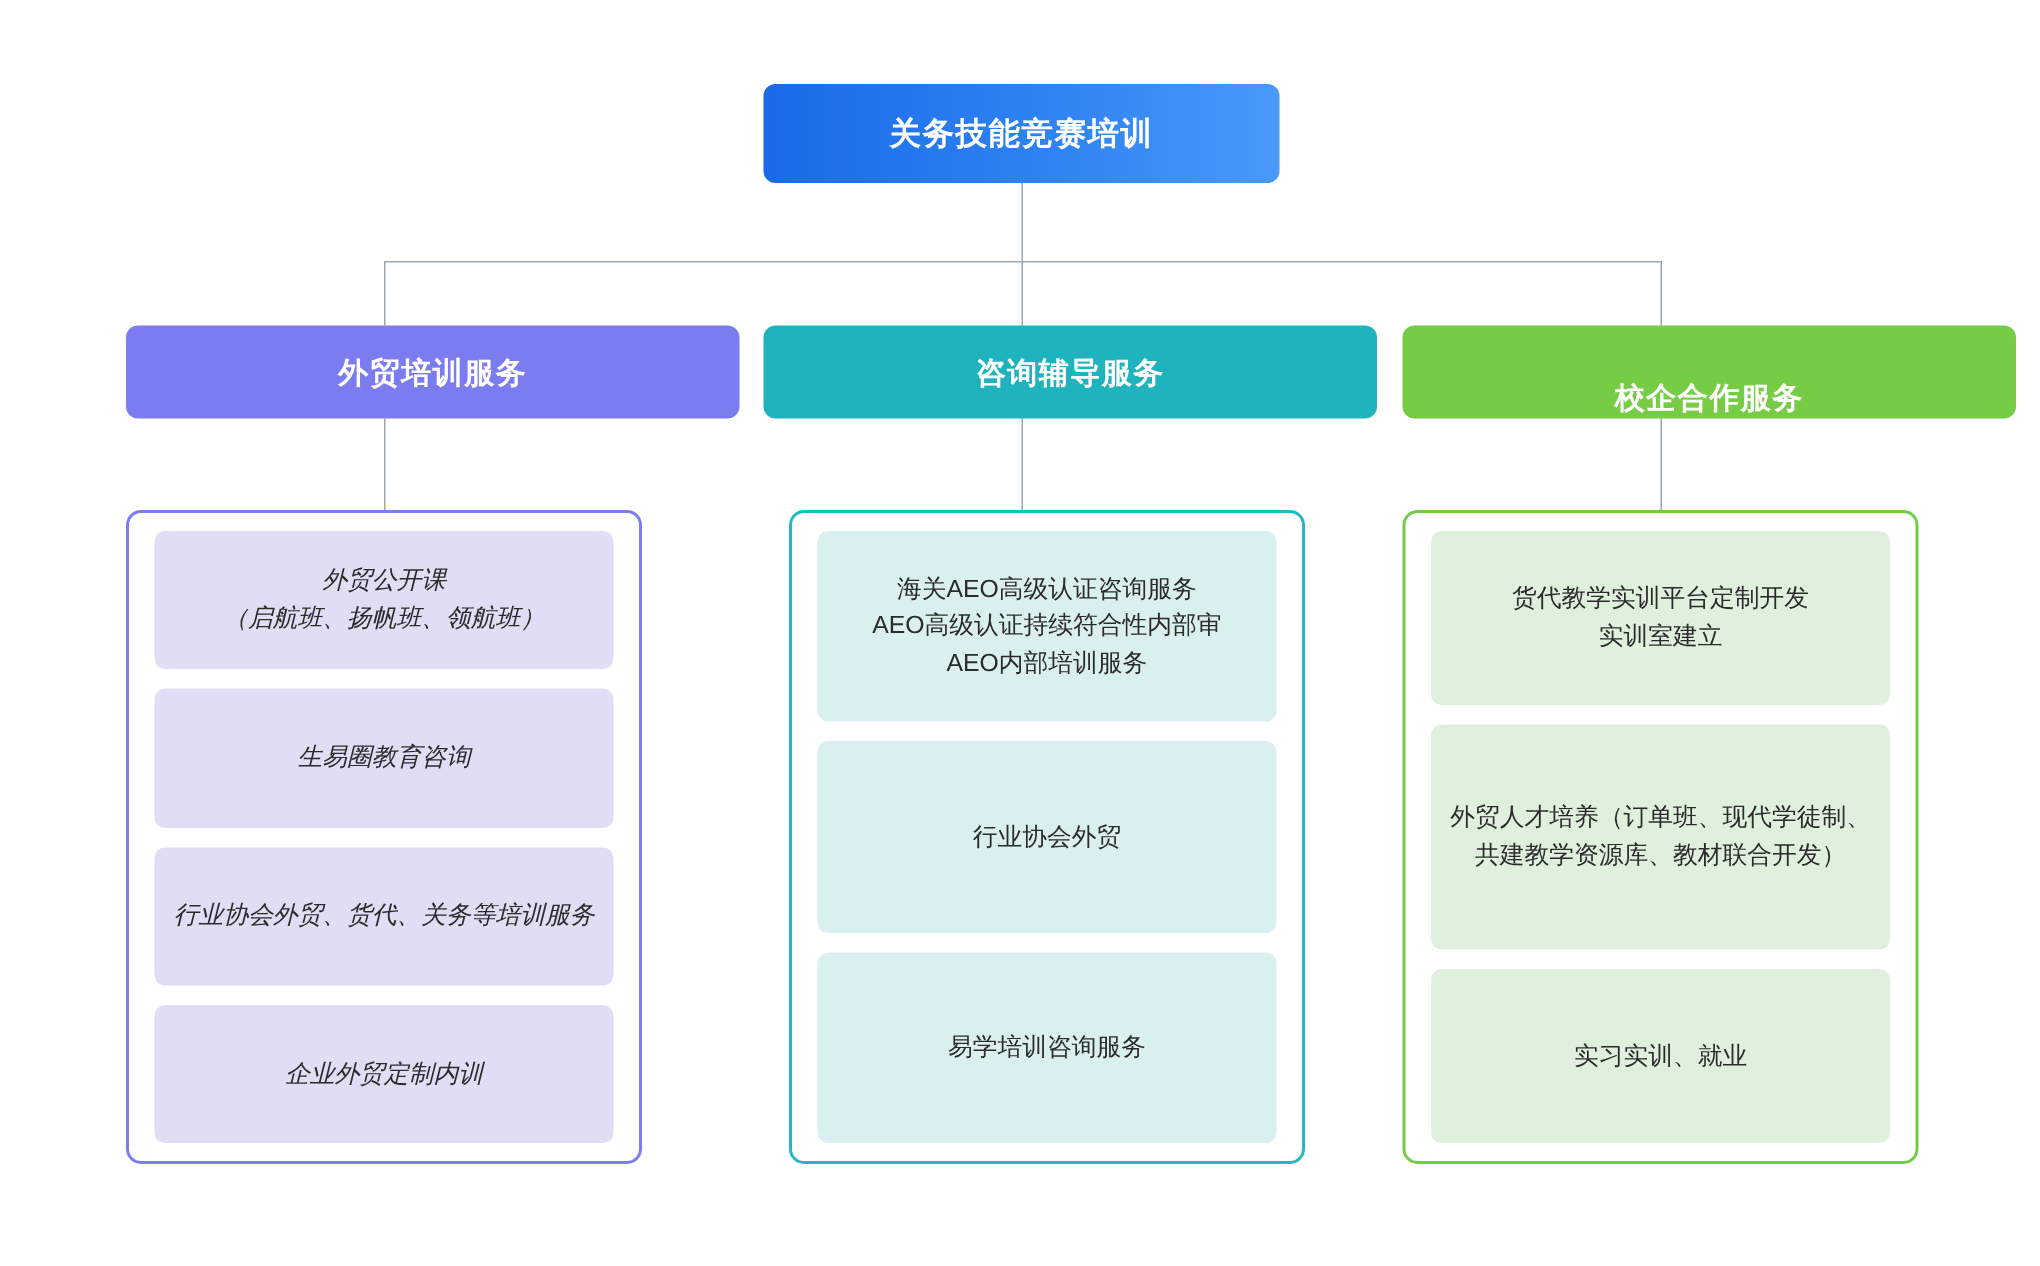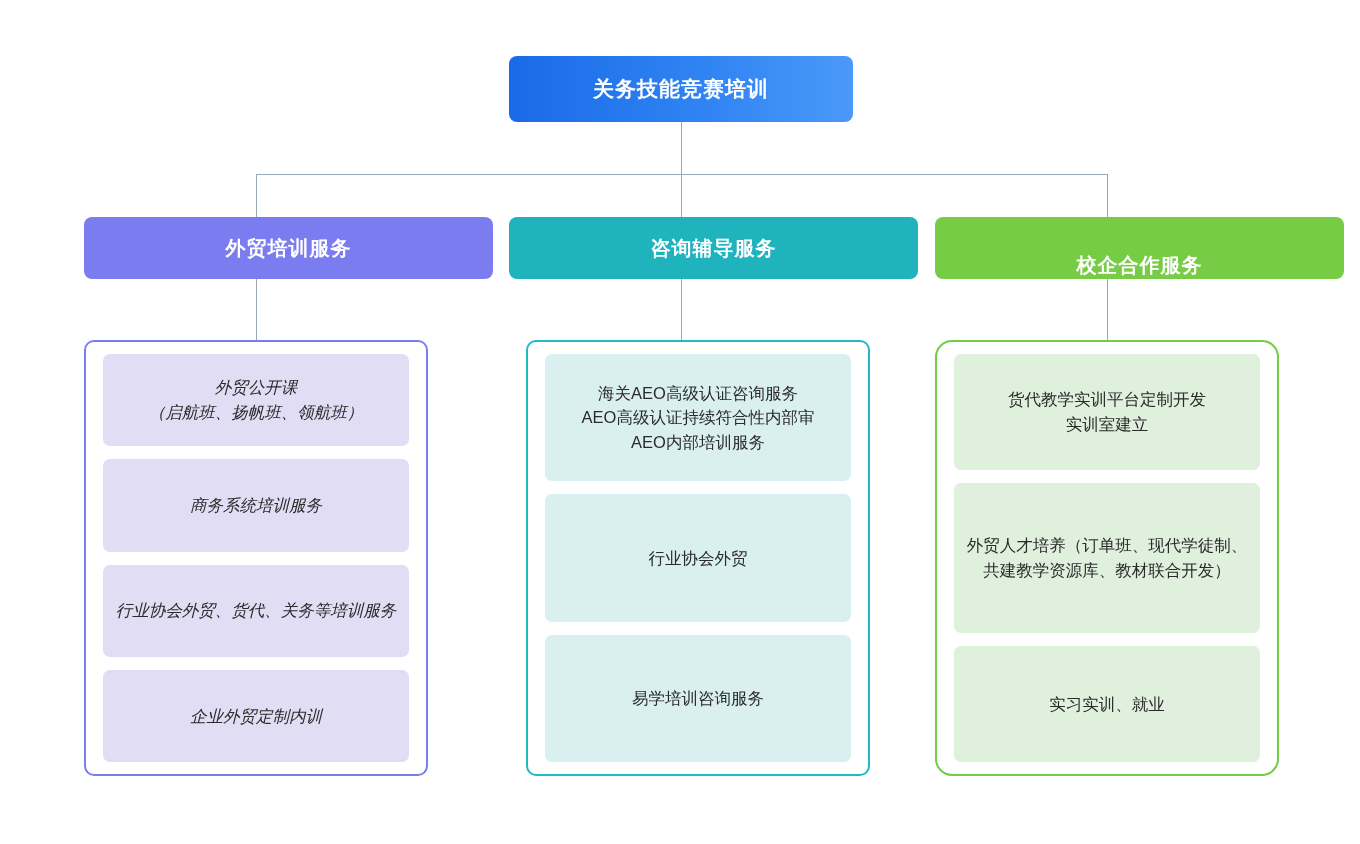--- a/index.html
+++ b/index.html
@@ -82,21 +82,21 @@
     border: 2px solid #cccccc;
     box-sizing: border-box;
     background: #ffffff;
     display: flex;
     flex-direction: column;
     padding: 12px 17px;
     gap: 13px;
   }
   .panel.purple { left: 84px;  border-color: #7b7cf0; font-style: italic; }
   .panel.teal   { left: 509px; border-color: #22b8c4; margin-left: 17px; }
-  .panel.green  { left: 935px; border-color: #72cc45; border-radius: 17px; }
+  .panel.green  { left: 935px; border-color: #72cc45; }
 
   
   .leaf-card {
     border-radius: 7px;
     display: flex;
     align-items: center;
     justify-content: center;
     text-align: center;
     box-sizing: border-box;
     padding: 8px 10px;
@@ -138,21 +138,21 @@
   <div class="branch-header teal">
     <span class="node-title">咨询辅导服务</span>
   </div>
   <div class="branch-header green">
     <span class="node-title">校企合作服务</span>
   </div>
 
   <div class="panel purple">
     <div class="leaf-card f1">外贸公开课
 （启航班、扬帆班、领航班）</div>
-    <div class="leaf-card f1">商务系统培训服务</div>
+    <div class="leaf-card f1">生易圈教育咨询</div>
     <div class="leaf-card f1">行业协会外贸、货代、关务等培训服务</div>
     <div class="leaf-card f1">企业外贸定制内训</div>
   </div>
 
   <div class="panel teal">
     <div class="leaf-card f1">海关AEO高级认证咨询服务
 AEO高级认证持续符合性内部审
 AEO内部培训服务</div>
     <div class="leaf-card f1">行业协会外贸</div>
     <div class="leaf-card f1">易学培训咨询服务</div>

